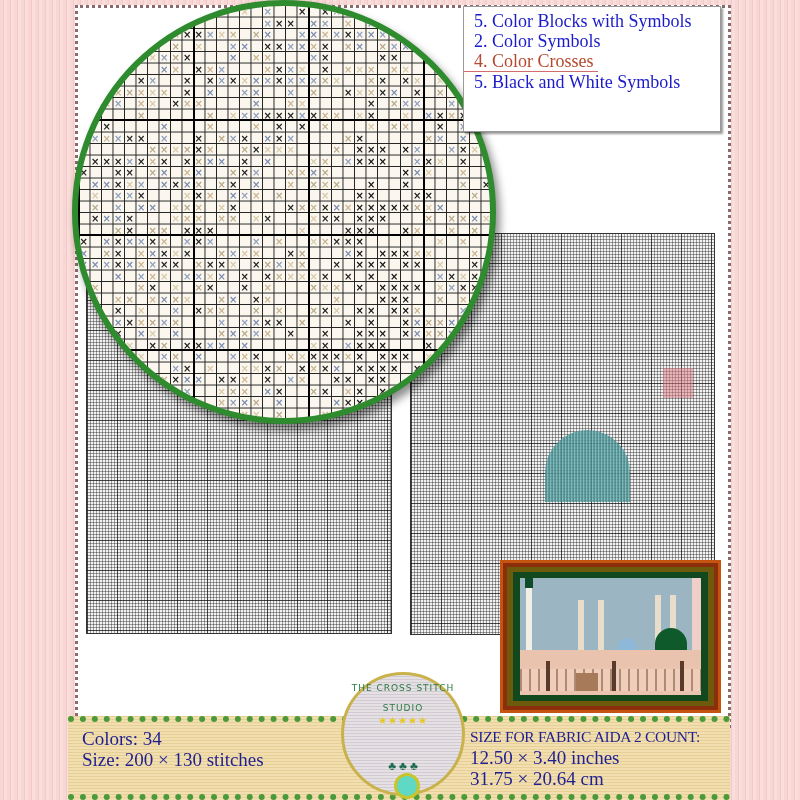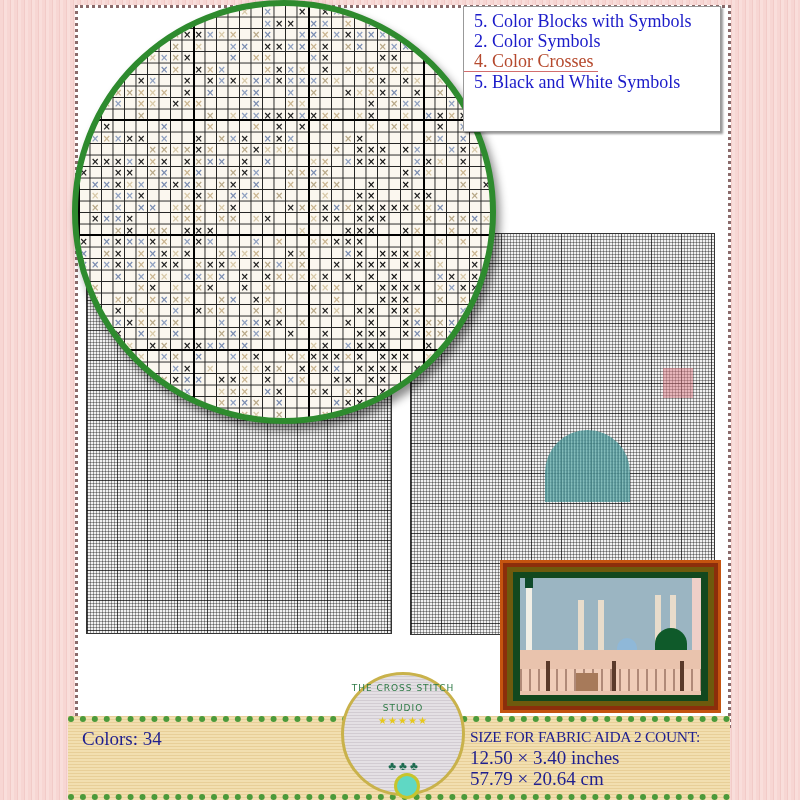--- a/index.html
+++ b/index.html
@@ -869,25 +869,26 @@
     <div class="door"></div>
     <div class="pillar" style="left:26px;"></div>
     <div class="pillar" style="left:92px;"></div>
     <div class="pillar" style="left:160px;"></div>
   </div>
 </div>
 
 <div class="banner">
   <div class="left">
     <div>Colors: 34</div>
+    <div>Size: 200 × 130 stitches</div>
   </div>
   <div class="right">
     <div class="head">SIZE FOR FABRIC AIDA 2 COUNT:</div>
     <div>12.50 ×  3.40 inches</div>
-    <div>57.79 × 20.64 cm</div>
+    <div>31.75 × 20.64 cm</div>
   </div>
 </div>
 
 <div class="logo">
   <div class="ring">THE CROSS STITCH</div>
   <div class="studio">STUDIO</div>
   <div class="stars">★★★★★</div>
   <div class="clover">♣ ♣ ♣</div>
   <div class="mascot"></div>
 </div>

